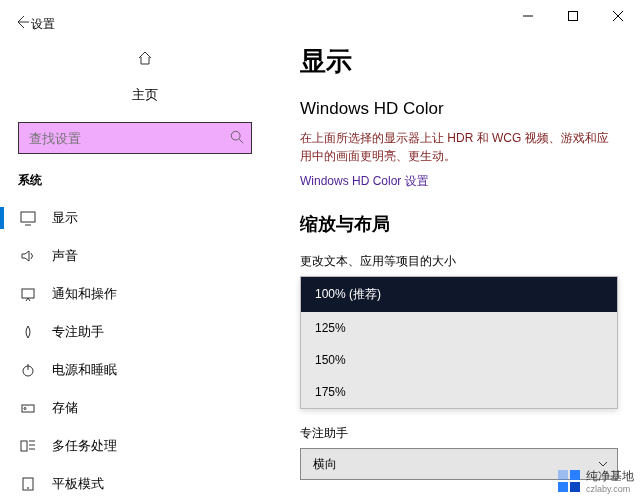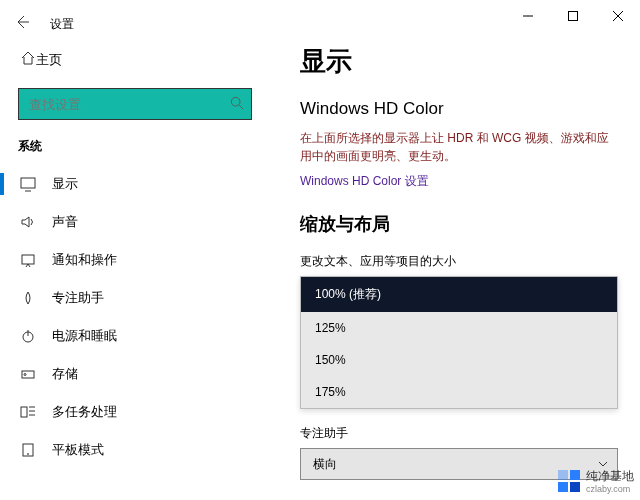--- a/index.html
+++ b/index.html
@@ -1,28 +1,28 @@
 <!DOCTYPE html>
 <html><head>
 <meta charset="utf-8">
 <style>
 * { box-sizing: border-box; margin: 0; padding: 0; font-family: "Microsoft YaHei", "Segoe UI", sans-serif; }
 body { width: 640px; height: 500px; overflow: hidden; background: #fff; position: relative; }
 .titlebar { height: 32px; display: flex; align-items: center; justify-content: space-between; padding: 0 0 0 14px; }
-.titlebar-left { display: flex; align-items: center; gap: 20px; margin-top: 16px; }
+.titlebar-left { display: flex; align-items: center; gap: 1px; margin-top: 16px; }
 .titlebar-title { font-size: 12px; }
 .win-controls { display: flex; }
 .win-btn { width: 45px; height: 32px; display: flex; align-items: center; justify-content: center; cursor: pointer; }
 .win-btn svg { width: 10px; height: 10px; }
 .container { display: flex; height: calc(100% - 32px); }
 .sidebar { width: 270px; padding: 10px 0 0 0; position: relative; }
-.home-row { display: flex; align-items: center; padding: 8px 0 8px 20px; cursor: pointer; }
+.home-row { display: flex; align-items: center; gap: 16px; padding: 8px 0 8px 20px; cursor: pointer; flex-direction: column; }
 .home-row span.lbl { font-size: 13px; }
 .search-wrap { margin: 10px 18px 14px 18px; position: relative; }
-.search-input { width: 100%; height: 32px; border: 1px solid #333; padding: 0 30px 0 10px; font-size: 13px; background: #14b8a6; }
+.search-input { width: 100%; height: 32px; border: 1px solid #333; padding: 0 30px 0 10px; font-size: 13px; background: #f0abfc; }
 .search-icon { position: absolute; right: 8px; top: 8px; }
 .section-label { font-size: 12px; font-weight: 600; padding: 4px 0 10px 18px; }
 .nav { list-style: none; }
 .nav li { display: flex; align-items: center; gap: 16px; padding: 10px 0 10px 20px; font-size: 13px; cursor: pointer; position: relative; }
 .nav li.active::before { content: ""; position: absolute; left: 0; top: 8px; bottom: 8px; width: 4px; background: #0078d4; }
 .nav .icon { width: 16px; height: 16px; display: flex; align-items: center; justify-content: center; }
 .main { flex: 1; padding: 12px 22px 0 30px; overflow: hidden; }
 .page-title { font-size: 26px; font-weight: 600; margin-bottom: 20px; }
 .sub-title { font-size: 17px; margin-bottom: 10px; }
 .desc { font-size: 12px; color: #7f1d1d; line-height: 1.5; margin-bottom: 6px; }

